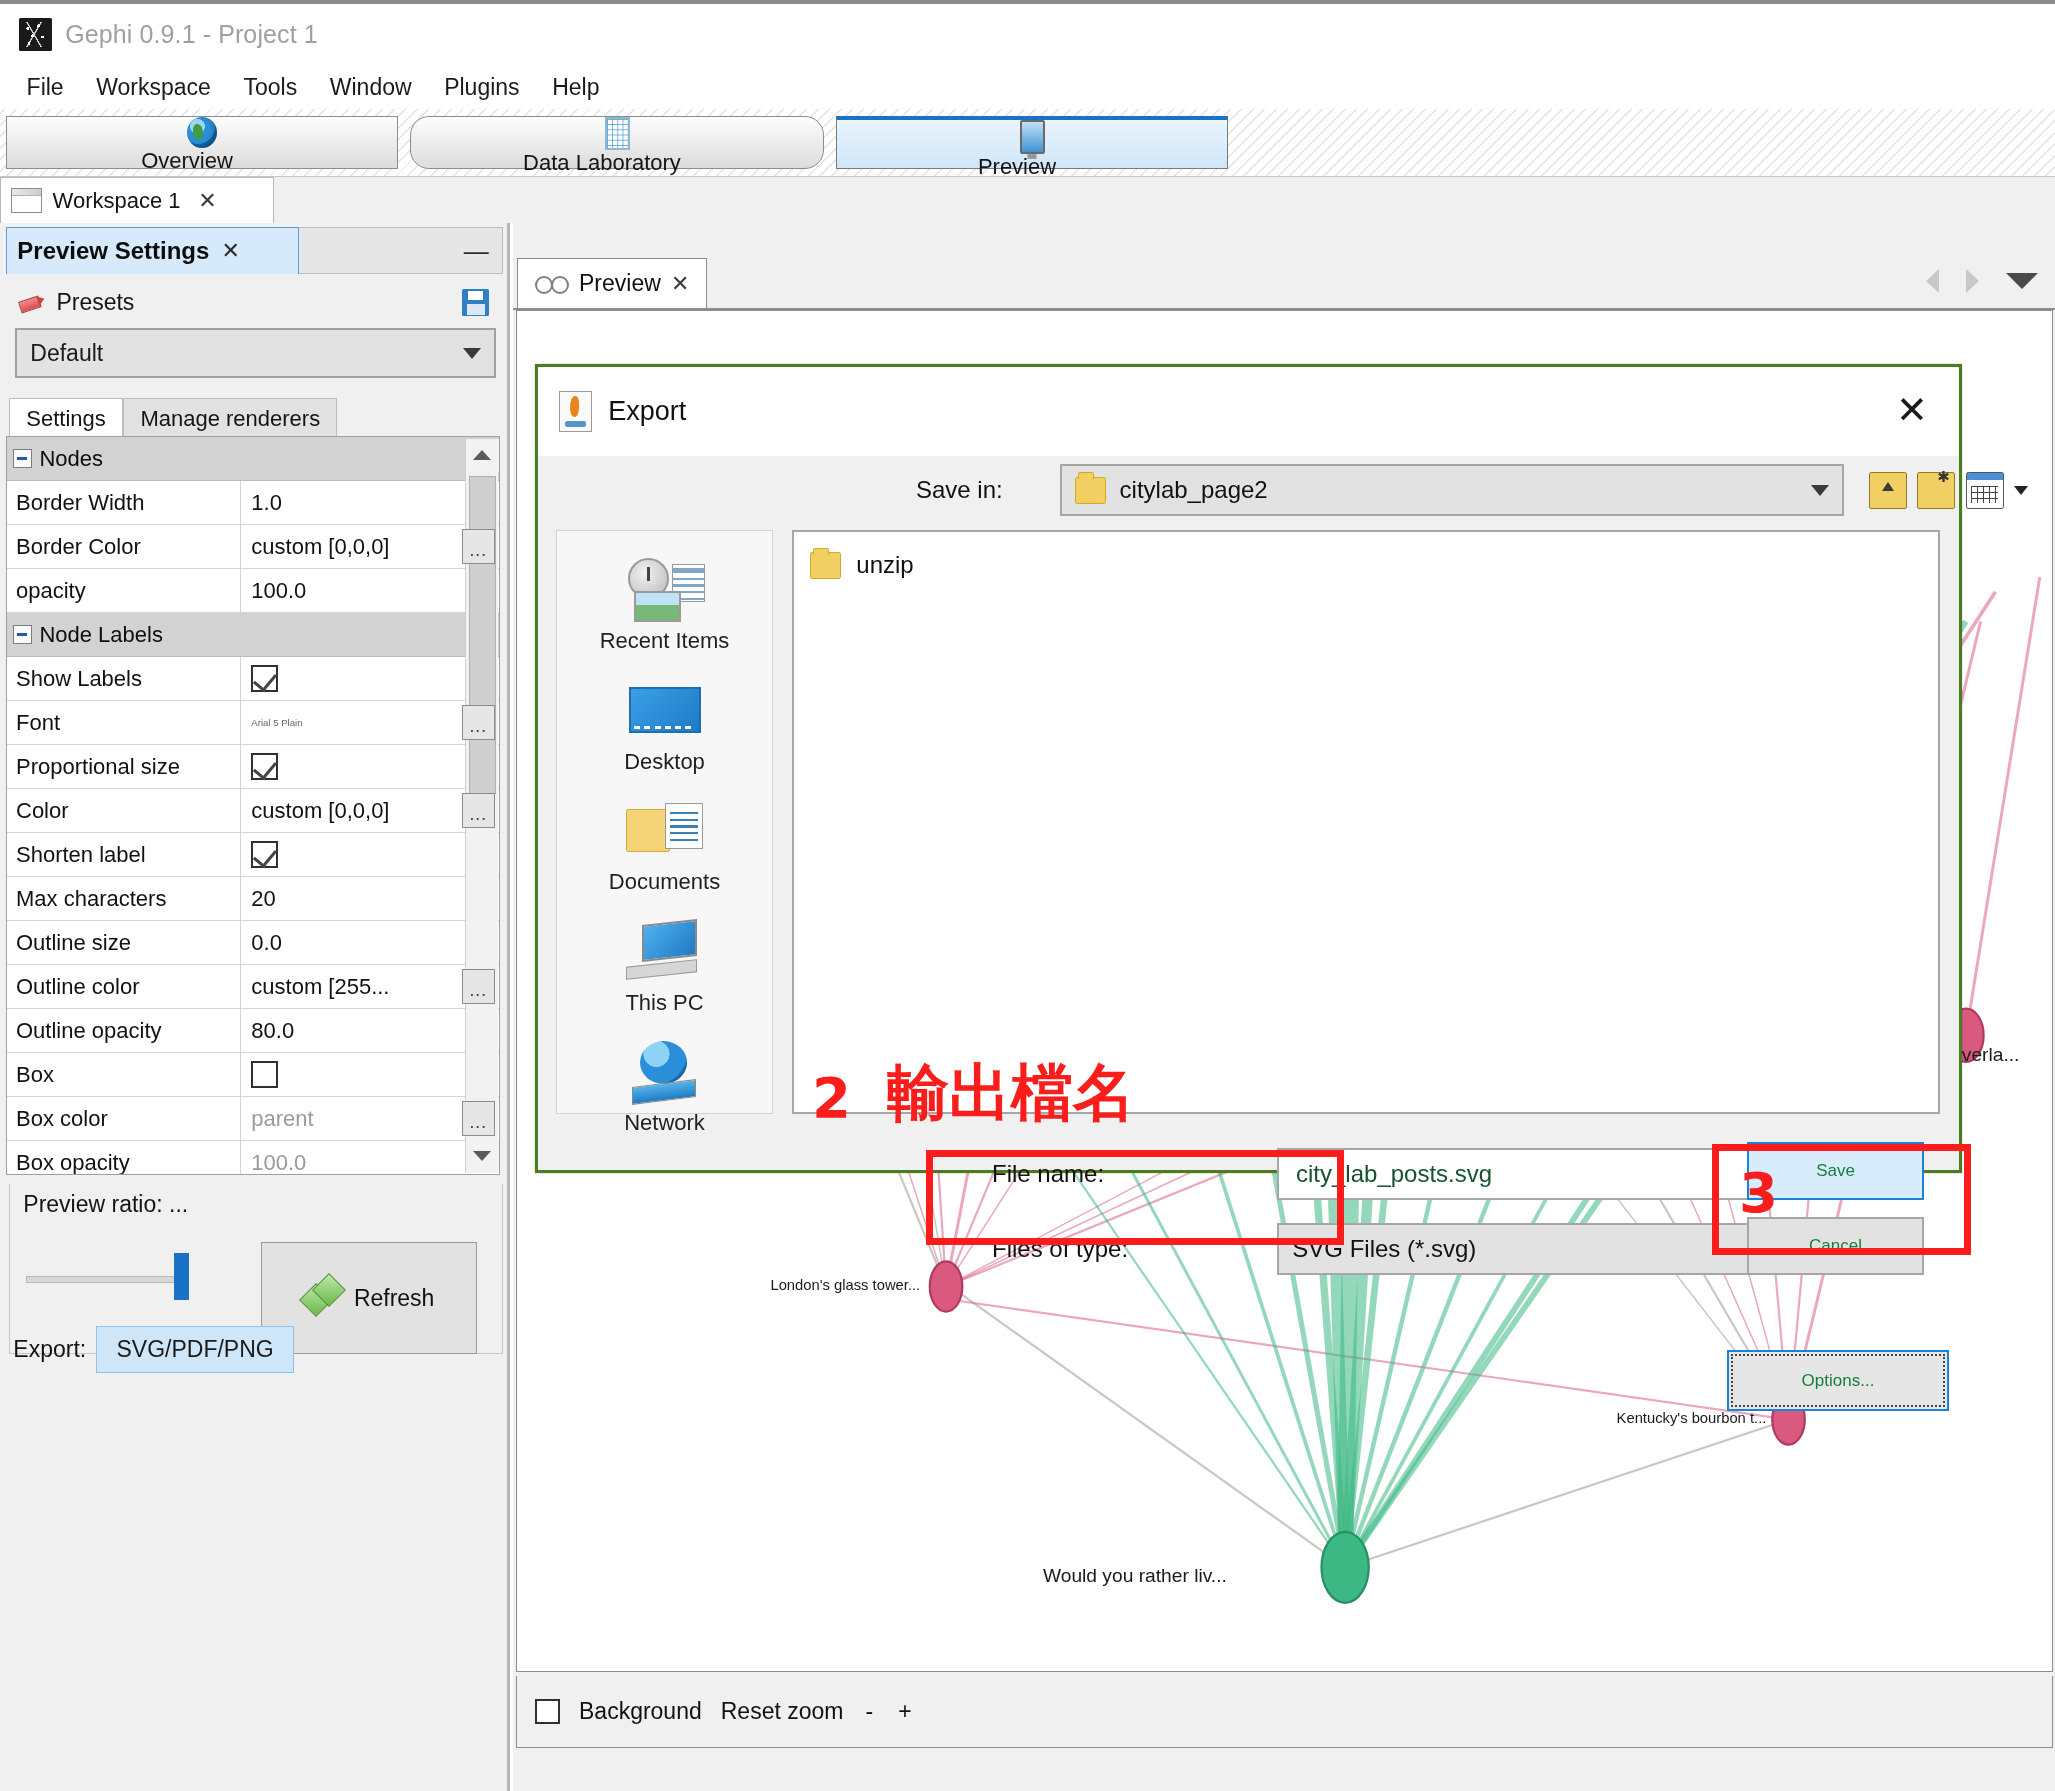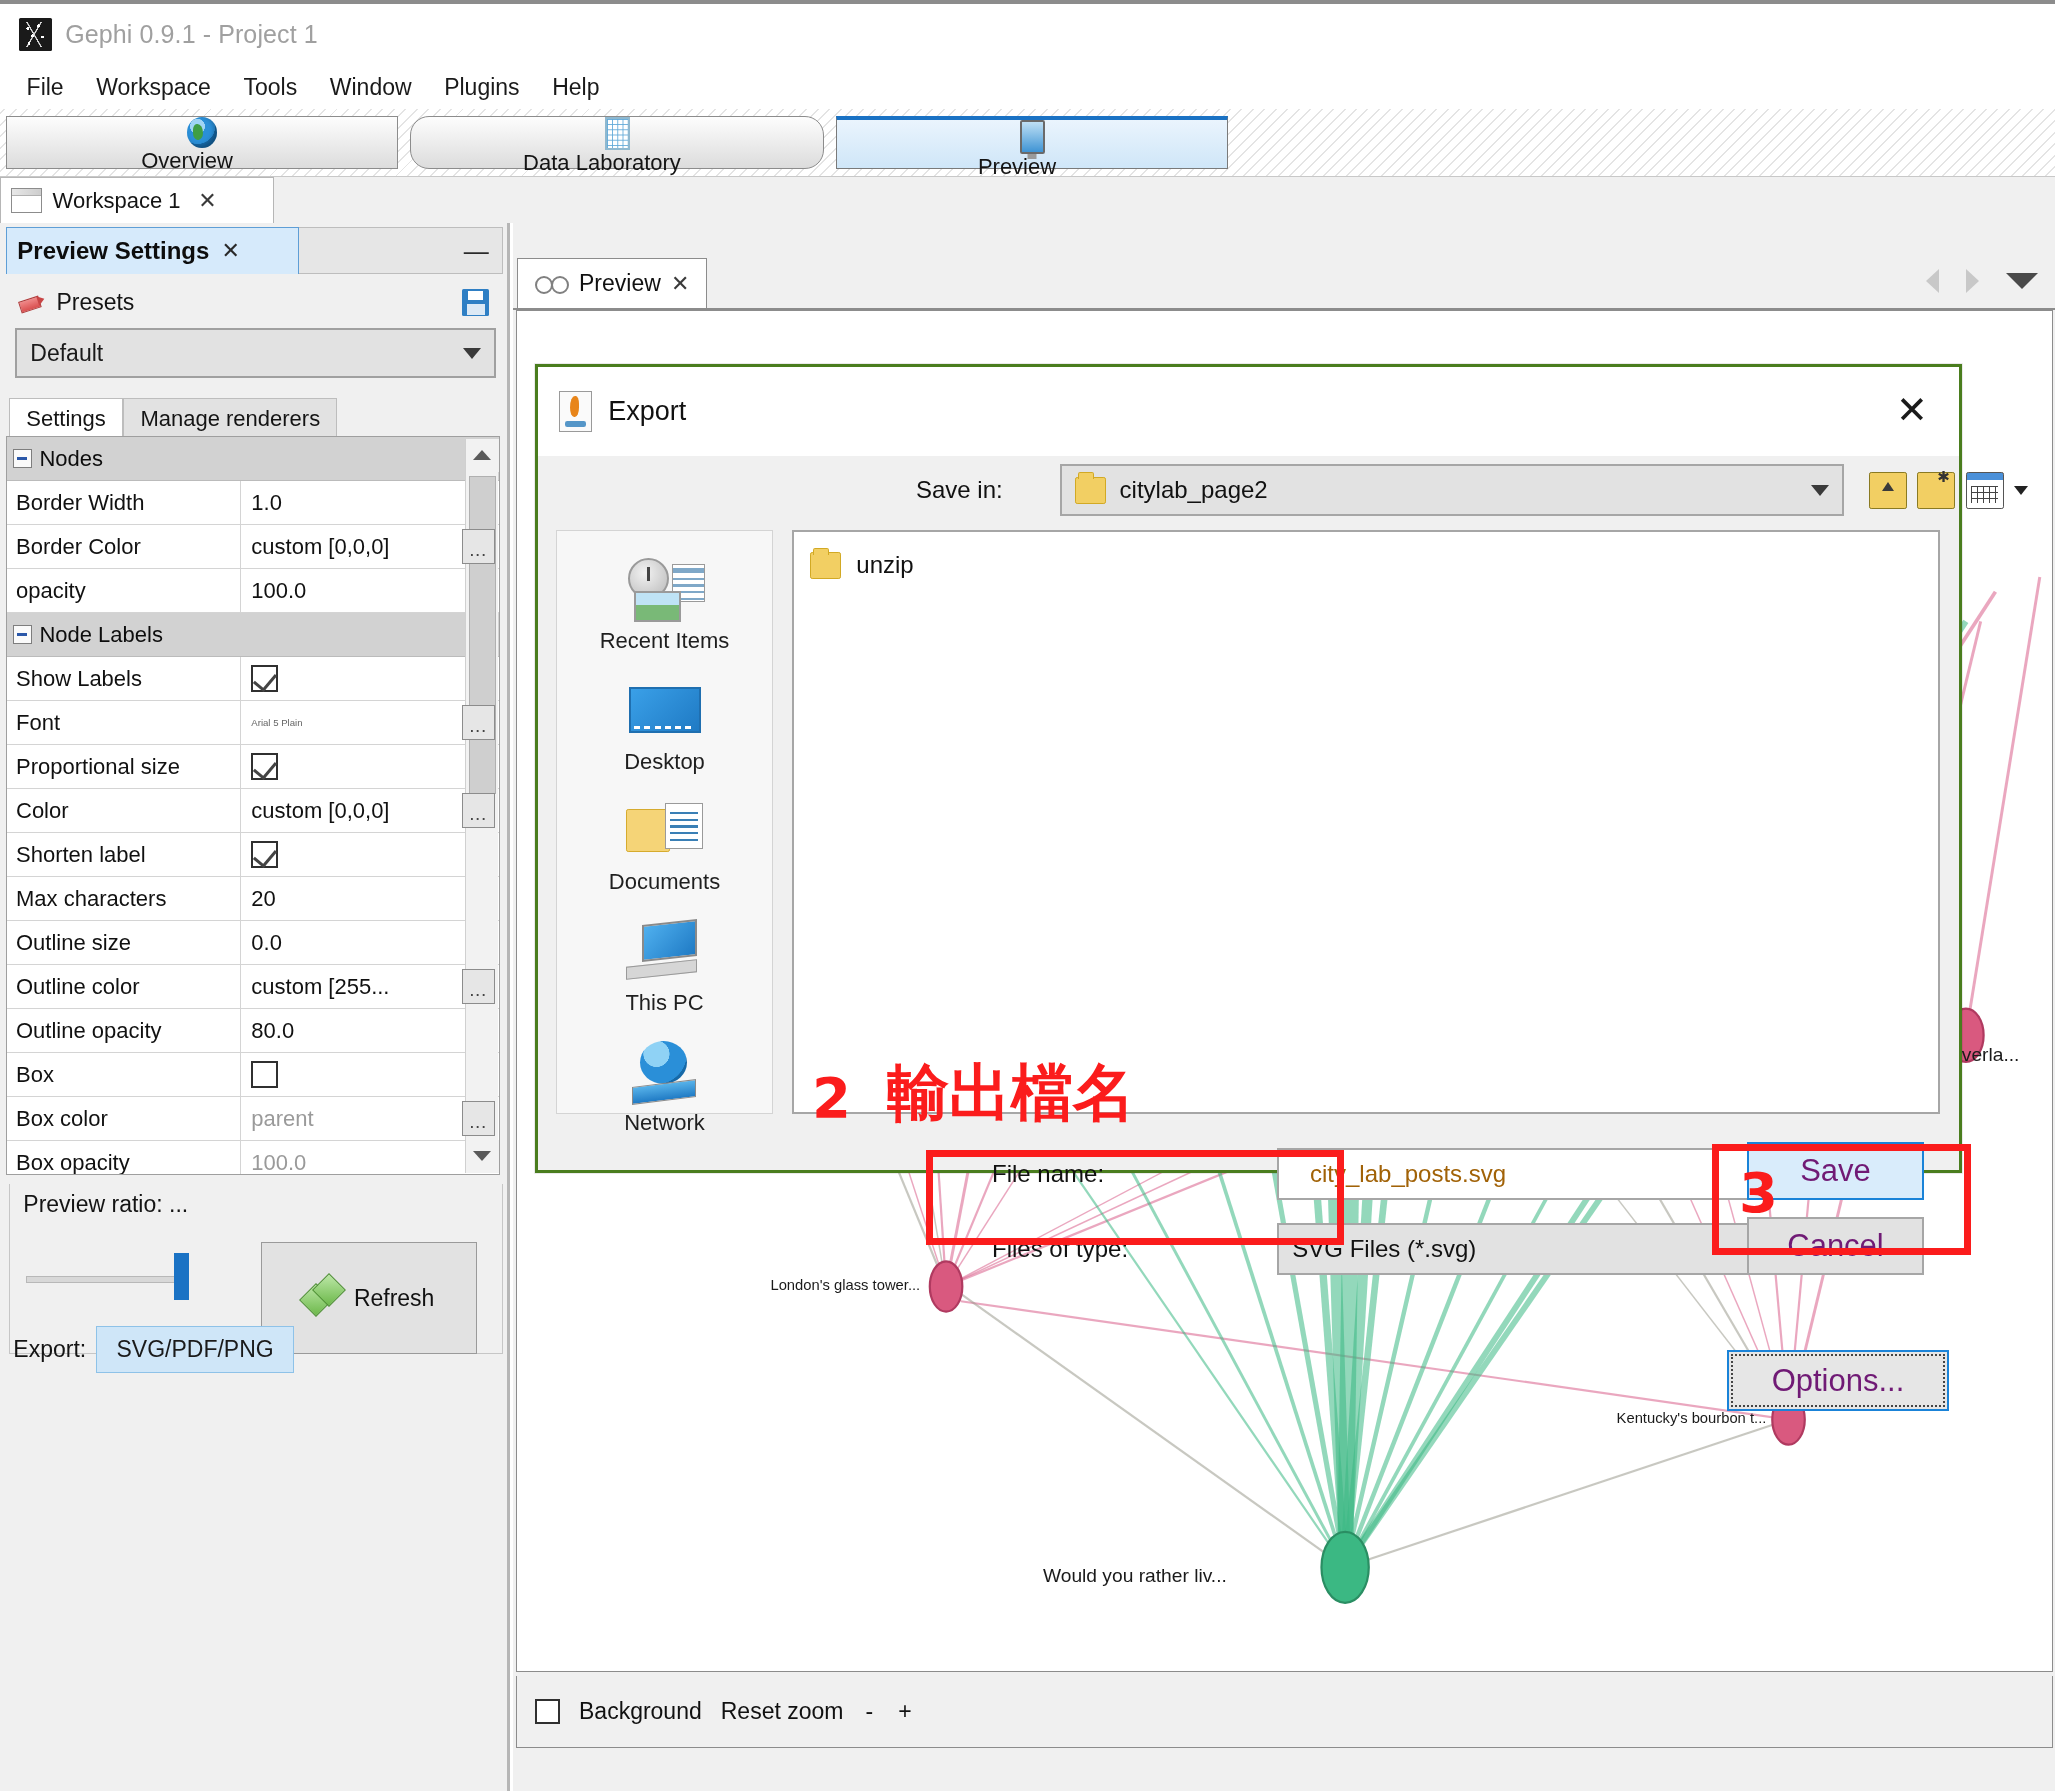--- a/index.html
+++ b/index.html
@@ -526,33 +526,33 @@
     display: flex; align-items: center;
   }
   .ftrow {
     position: absolute; left: 0; top: 689px; right: 0; height: 71px;
     display: flex; align-items: center;
   }
   .fldlbl { position: absolute; left: 454px; font-size: 24px; color: #111; }
   .fnfield {
     position: absolute; left: 739px; width: 562px; height: 52px;
     background: #ffffff; border: 2.2px solid #a6a6a6;
-    display: flex; align-items: center; padding-left: 31px;
-    font-size: 24px; color: #a16207;
+    display: flex; align-items: center; padding-left: 17px;
+    font-size: 24px; color: #14532d;
   }
   .ftcombo {
     position: absolute; left: 739px; width: 562px; height: 52px;
     background: #e2e2e2; border: 2.2px solid #a6a6a6;
     display: flex; align-items: center; padding: 0 13.3px;
   }
   .ftcombo .fv { font-size: 24px; color: #111; flex: 1; }
   .dlg-btn {
     position: absolute; width: 177px; height: 58px;
     display: flex; align-items: center; justify-content: center;
-    font-size: 31px; color: #701a75;
+    font-size: 17px; color: #15803d;
   }
   #btn-save {
     left: 1209px; top: 618px;
     background: #d9ecfb; border: 2.2px solid #1a83d8;
   }
   #btn-cancel {
     left: 1209px; top: 693px;
     background: #e2e2e2; border: 2.2px solid #a6a6a6;
   }
   #btn-options {

